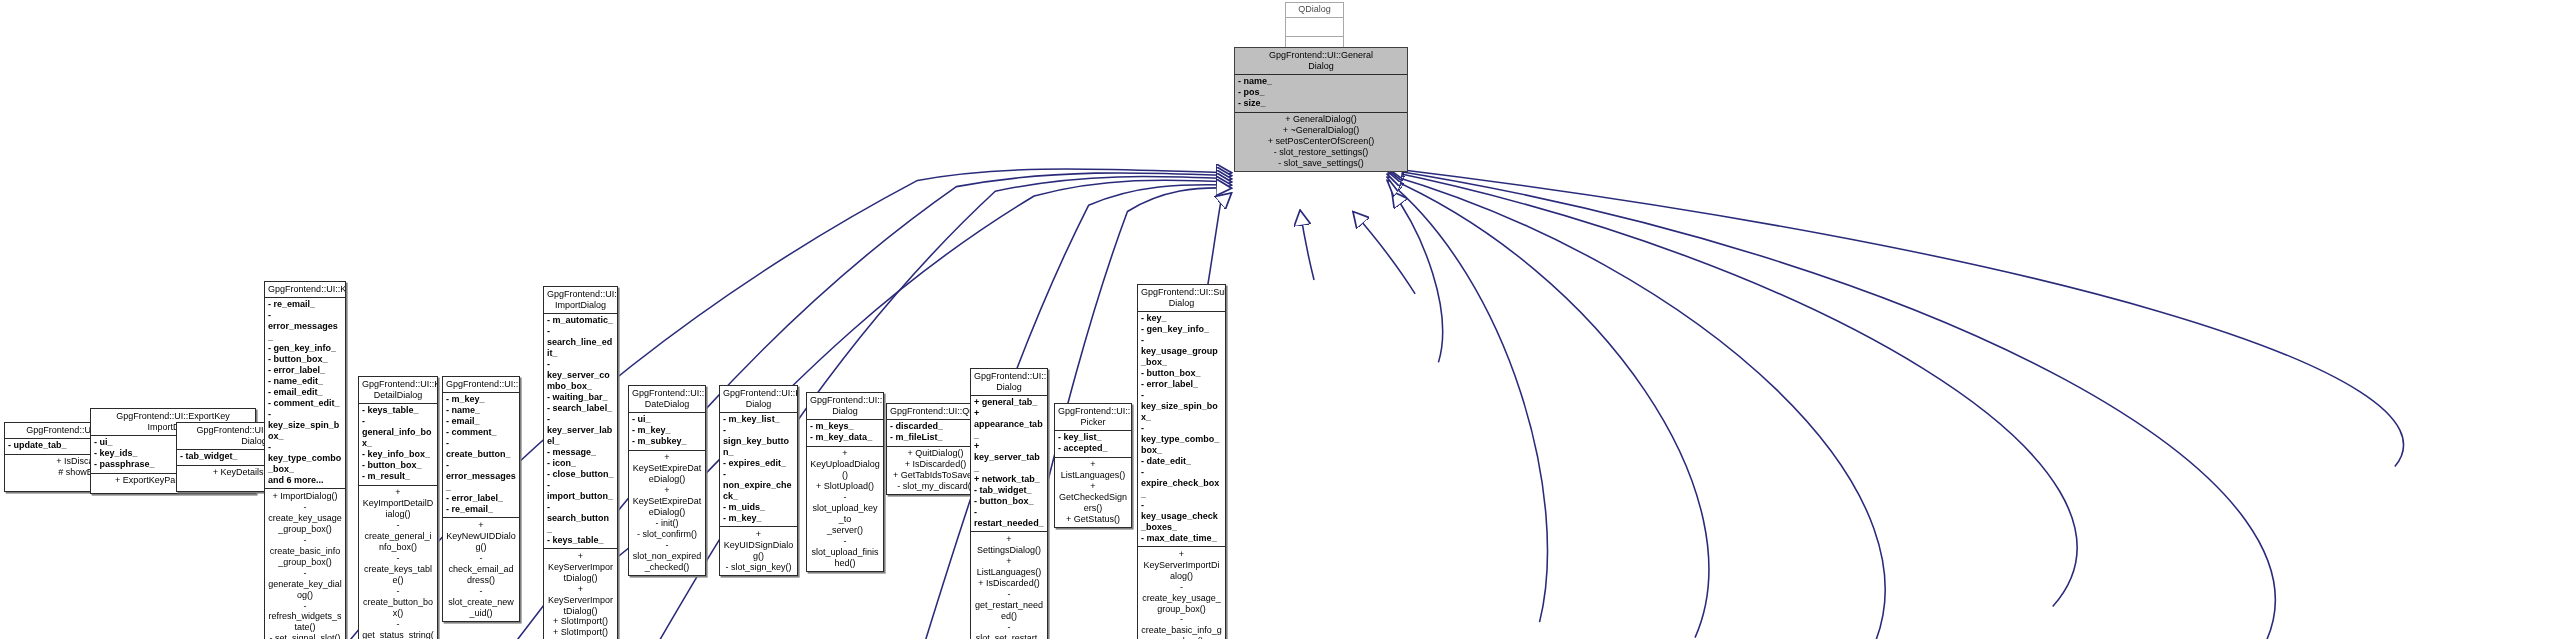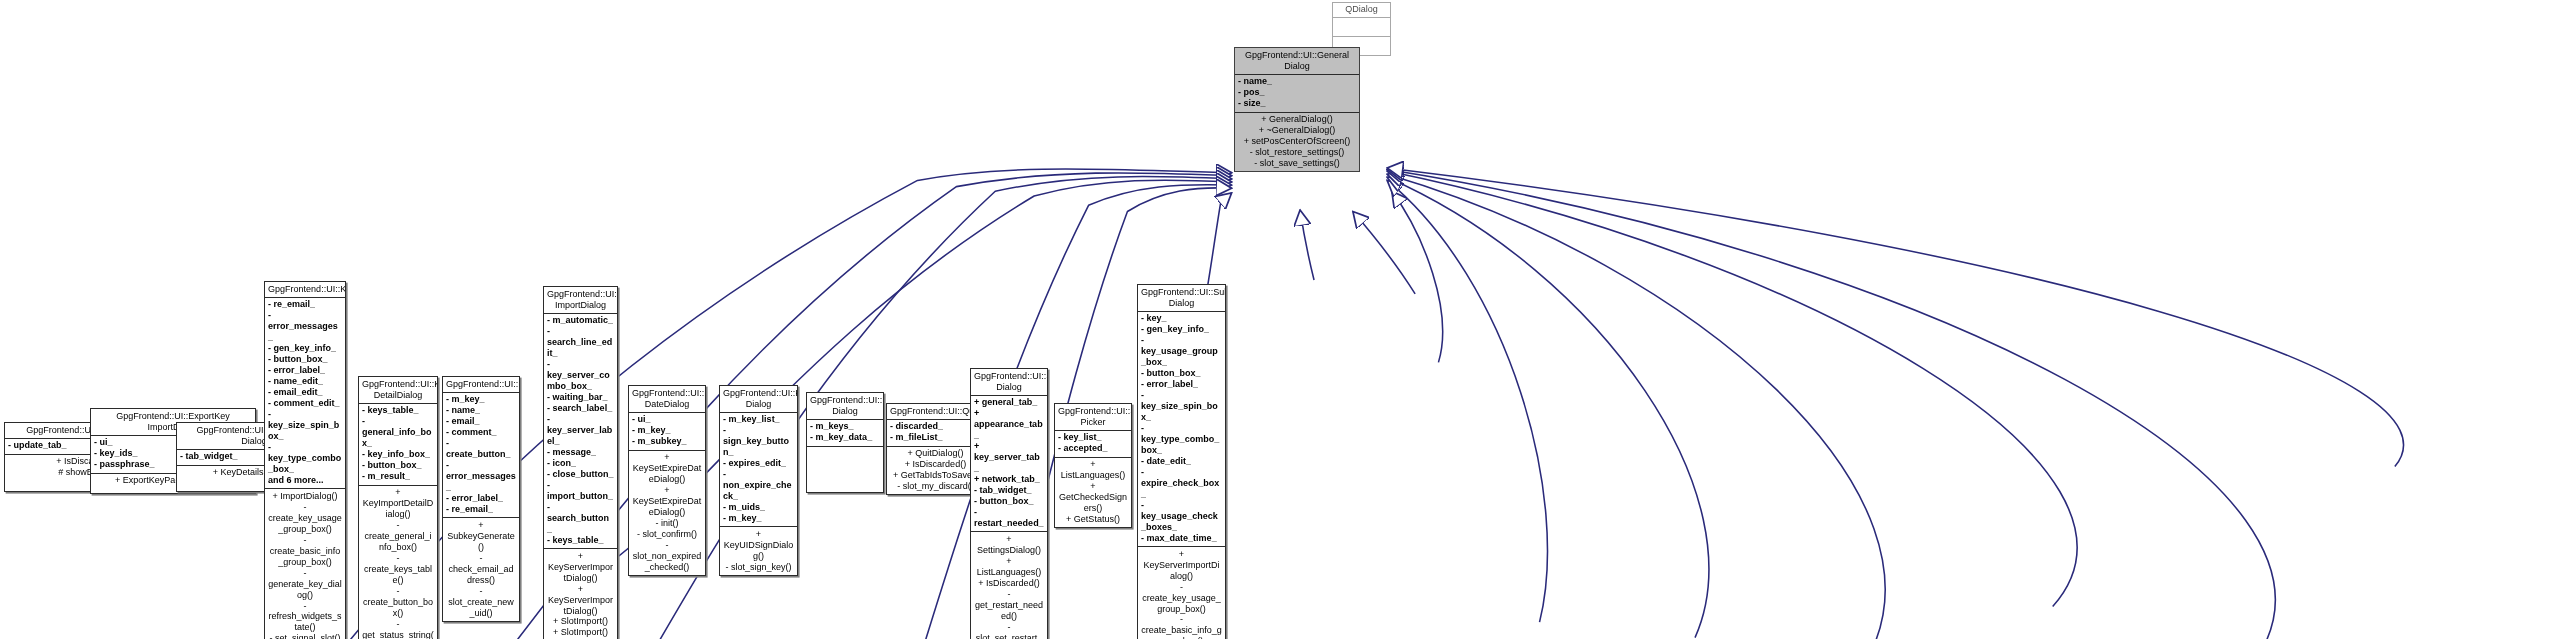--- a/index.html
+++ b/index.html
@@ -40,21 +40,20 @@
   .node.shadow {
     box-shadow: 1.6px 1.6px 0 0 #808080;
   }
   .node.root {
     background: #bfbfbf;
     border: 0.8px solid #404040;
   }
   .node.faded {
     border: 0.8px solid #a8a8a8;
     color: #4d4d4d;
-    margin-left: 47px;
   }
   .nd-title {
     text-align: center;
     padding: 1.6px 3.1px 2.3px 3.1px;
     border-bottom: 0.8px solid #2b2b2b;
     white-space: pre-line;
   }
   .node.faded .nd-title {
     border-bottom: 0.8px solid #a8a8a8;
   }
@@ -110,21 +109,21 @@
       <path d="M 2640 780 C 2800 600, 2320 330, 1784 220" marker-end="url(#hollowArrow)"></path>
       <path d="M 2900 850 C 3060 620, 2460 325, 1784 218" marker-end="url(#hollowArrow)"></path>
       <path d="M 3080 600 C 3180 480, 2600 315, 1784 216" marker-end="url(#hollowArrow)"></path>
     </g>
   </svg>
 <div class="node faded" style="left: 1285px; top: 1.6px; width: 59px; min-height: 29.5px;">
       <div class="nd-title">QDialog</div>
       <div class="nd-attrs nd-empty"></div>
       <div class="nd-ops nd-empty"></div>
     </div>
-    <div class="node root" style="left: 1234px; top: 47px; width: 126px; min-height: 68px;">
+    <div class="node root" style="left: 1234px; top: 47px; width: 174px; min-height: 68px;">
       <div class="nd-title">GpgFrontend::UI::General
 Dialog</div>
       <div class="nd-attrs">
         <div class="nd-row">- name_</div>
         <div class="nd-row">- pos_</div>
         <div class="nd-row">- size_</div>
       </div>
       <div class="nd-ops">
         <div class="nd-row">+ GeneralDialog()</div>
         <div class="nd-row">+ ~GeneralDialog()</div>
@@ -214,21 +213,21 @@
         <div class="nd-row">- m_key_</div>
         <div class="nd-row">- name_</div>
         <div class="nd-row">- email_</div>
         <div class="nd-row">- comment_</div>
         <div class="nd-row">- create_button_</div>
         <div class="nd-row">- error_messages_</div>
         <div class="nd-row">- error_label_</div>
         <div class="nd-row">- re_email_</div>
       </div>
       <div class="nd-ops">
-        <div class="nd-row">+ SubkeyGenerate()</div>
+        <div class="nd-row">+ KeyNewUIDDialog()</div>
         <div class="nd-row">- check_email_address()</div>
         <div class="nd-row">- slot_create_new_uid()</div>
       </div>
     </div>
     <div class="node shadow" style="left: 543px; top: 286px; width: 75px; min-height: 349px;">
       <div class="nd-title">GpgFrontend::UI::KeyServer
 ImportDialog</div>
       <div class="nd-attrs">
         <div class="nd-row">- m_automatic_</div>
         <div class="nd-row">- search_line_edit_</div>
@@ -283,20 +282,27 @@
         <div class="nd-row">- slot_sign_key()</div>
       </div>
     </div>
     <div class="node shadow" style="left: 806px; top: 392px; width: 78px; min-height: 101px;">
       <div class="nd-title">GpgFrontend::UI::KeyUpload
 Dialog</div>
       <div class="nd-attrs">
         <div class="nd-row">- m_keys_</div>
         <div class="nd-row">- m_key_data_</div>
       </div>
+      <div class="nd-ops">
+        <div class="nd-row">+ KeyUploadDialog()</div>
+        <div class="nd-row">+ SlotUpload()</div>
+        <div class="nd-row">- slot_upload_key_to
+_server()</div>
+        <div class="nd-row">- slot_upload_finished()</div>
+      </div>
     </div>
     <div class="node shadow" style="left: 886px; top: 403px; width: 99px; min-height: 89px;">
       <div class="nd-title">GpgFrontend::UI::QuitDialog</div>
       <div class="nd-attrs">
         <div class="nd-row">- discarded_</div>
         <div class="nd-row">- m_fileList_</div>
       </div>
       <div class="nd-ops">
         <div class="nd-row">+ QuitDialog()</div>
         <div class="nd-row">+ IsDiscarded()</div>

